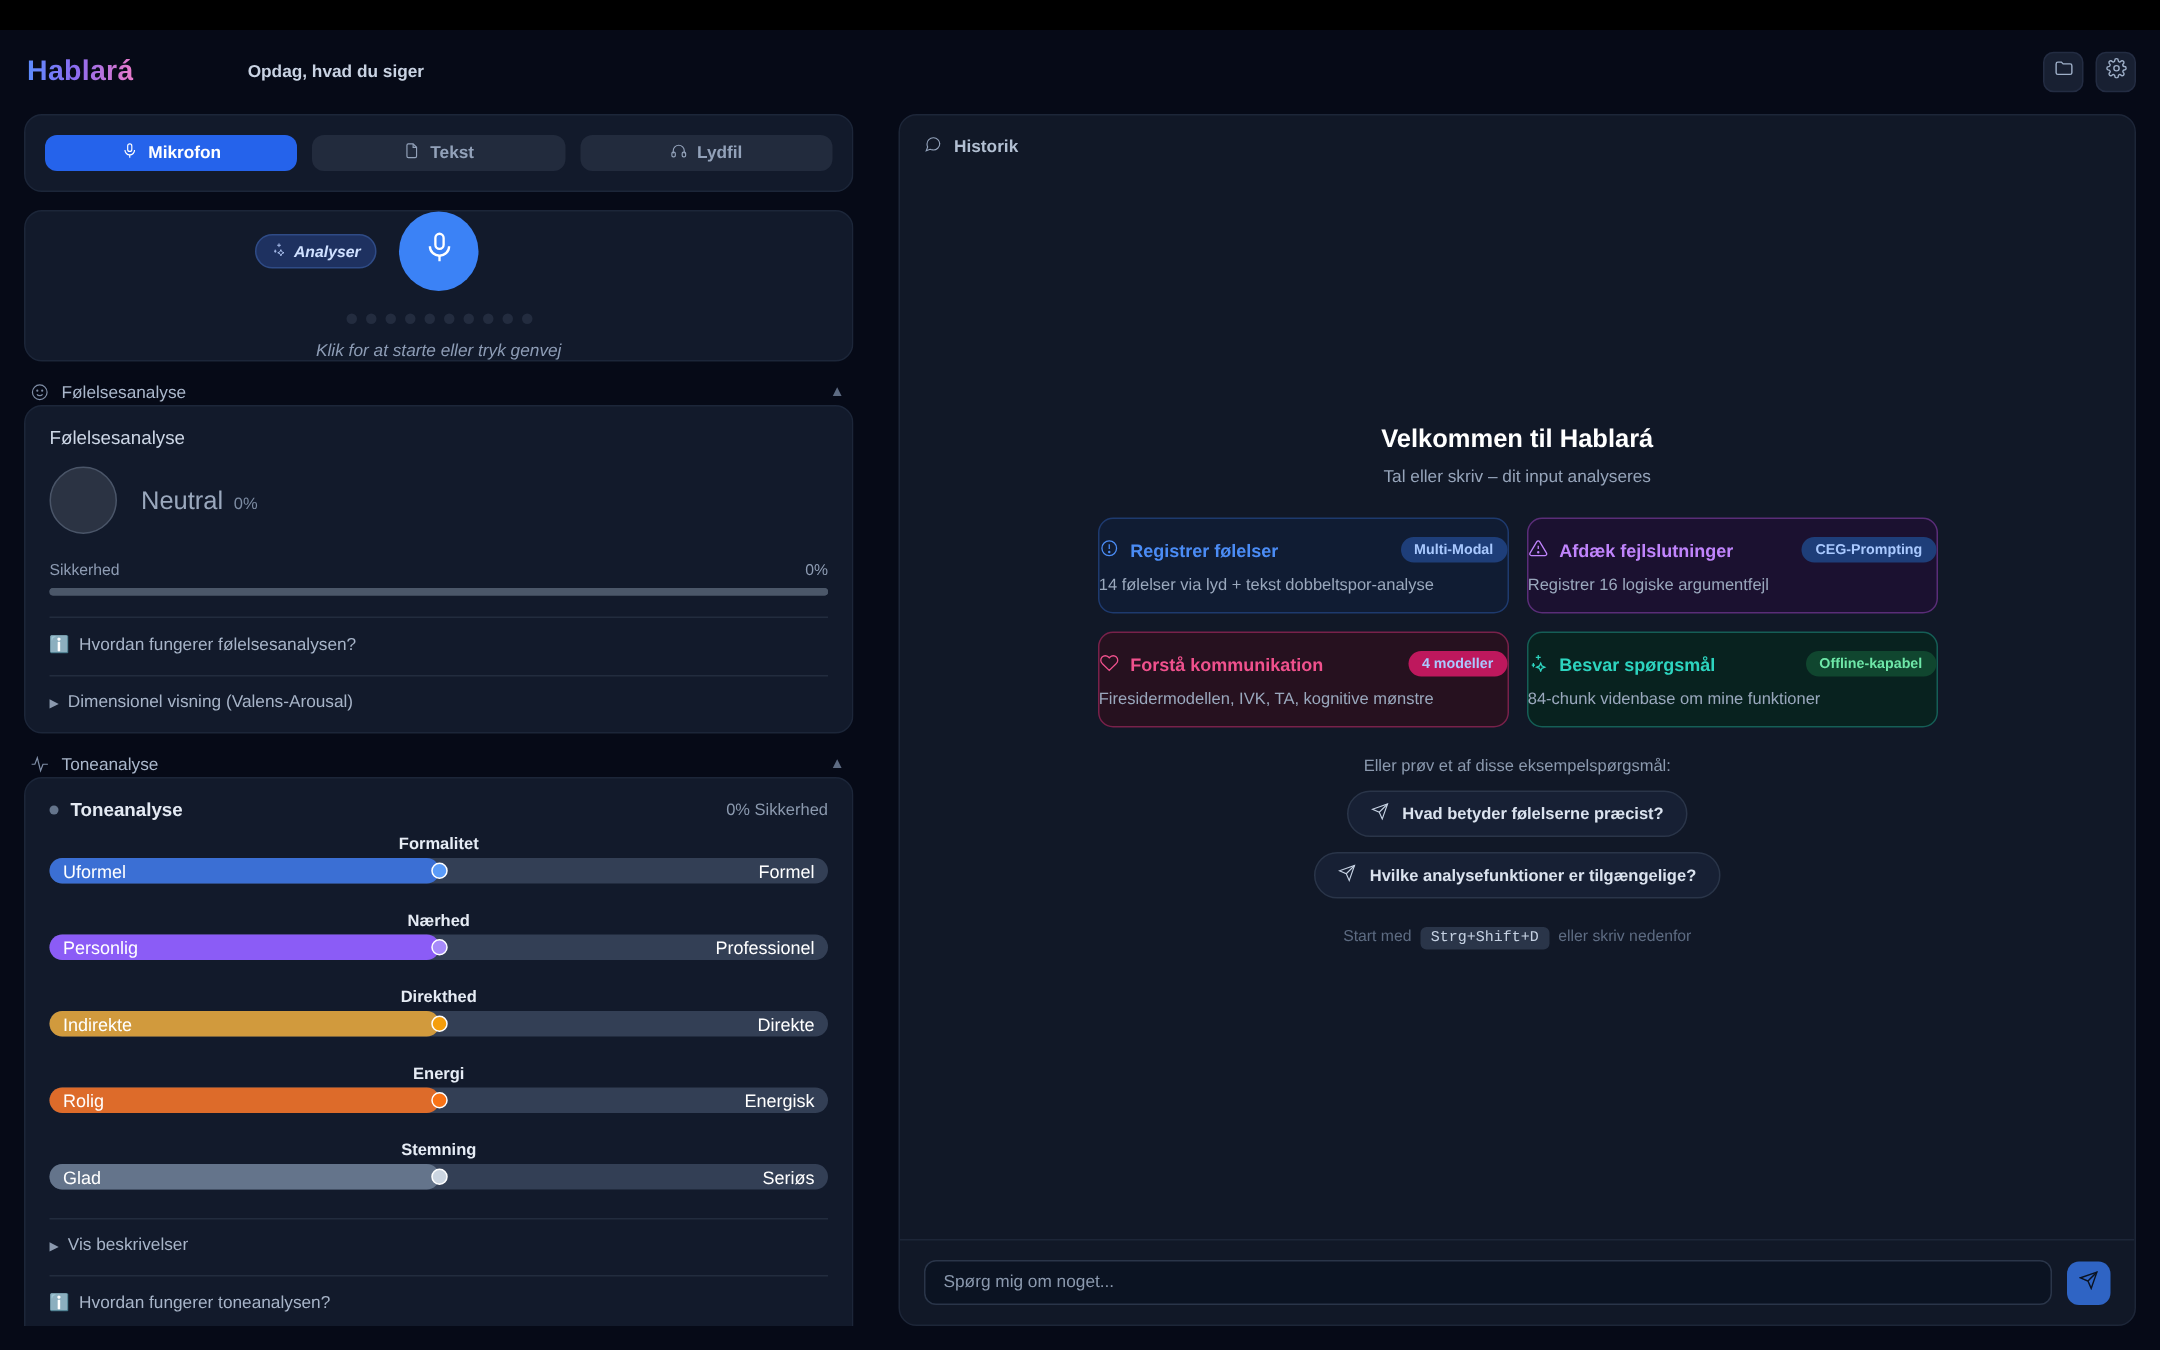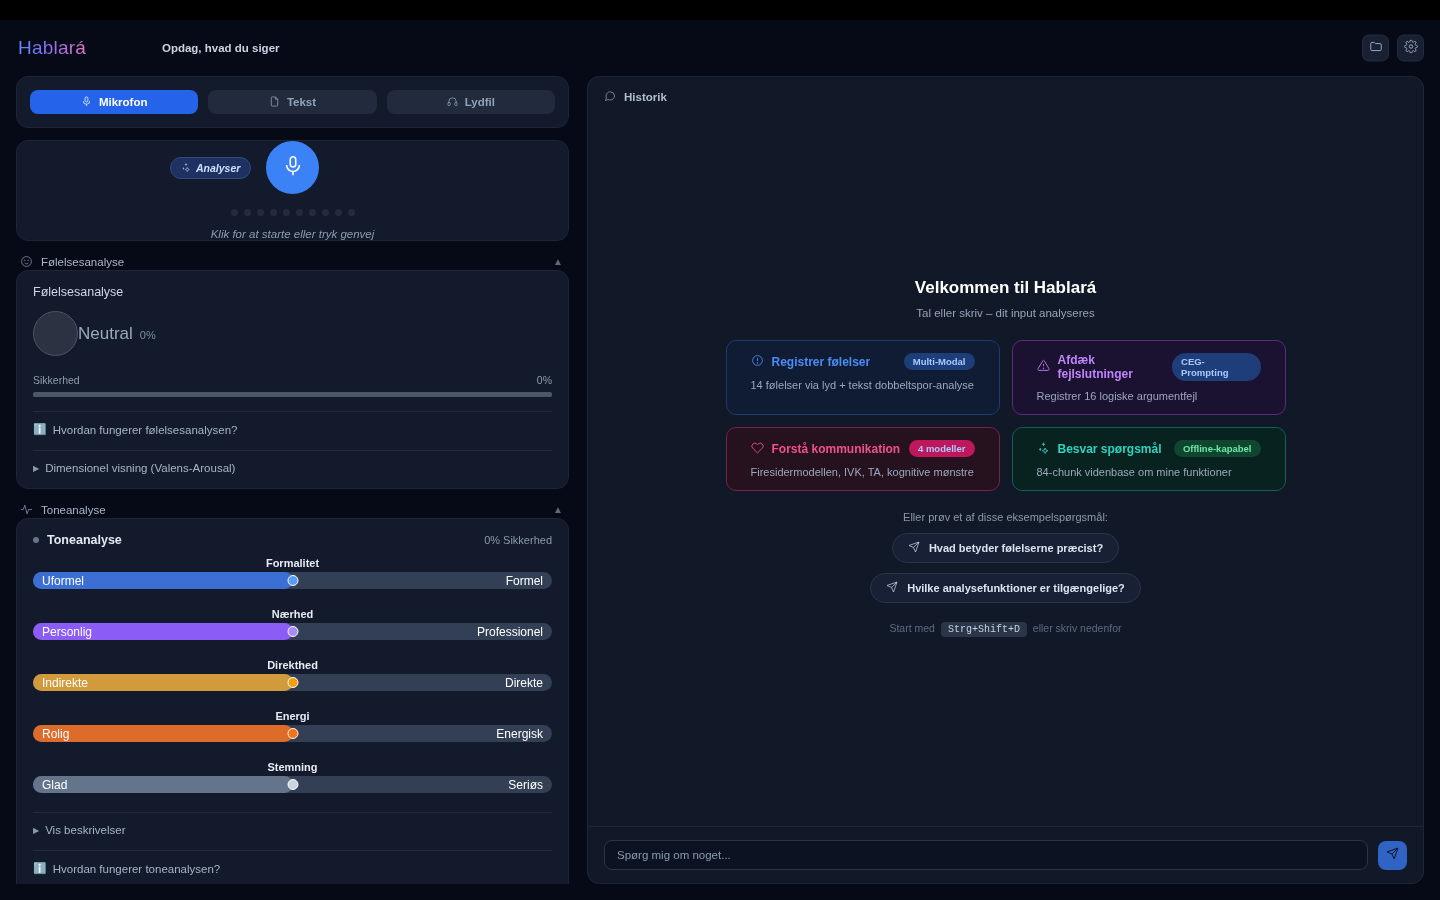--- a/index.html
+++ b/index.html
@@ -17,21 +17,21 @@
   }
 
   
   .header {
     height: 56px; width: 100%;
     display: flex; align-items: center;
     padding: 0 16px;
     position: relative;
   }
   .brand {
-    font-size: 19px; font-weight: normal;
+    font-size: 19px; font-weight: bold;
     background: linear-gradient(90deg,#5b8cff 0%, #8b6cf0 45%, #e879c9 100%);
     -webkit-background-clip: text; background-clip: text;
     -webkit-text-fill-color: transparent; color: transparent;
     letter-spacing: .2px;
     margin-left: 2px;
   }
   .tagline {
     font-size: 11.5px; color: #c9d3e3; font-weight: 600;
     margin-left: 76px;
   }
@@ -52,21 +52,21 @@
     display: flex; gap: 0;
     padding: 0 16px 16px 16px;
     height: 824px;
   }
   .left-col {
     width: 553px; flex: 0 0 553px;
     display: flex; flex-direction: column; gap: 12px;
     overflow: hidden;
   }
   .right-col {
-    flex: 1; margin-left: 18px;
+    flex: 1; margin-left: 30px;
     background: #111827;
     border: 1px solid #1d2638;
     border-radius: 12px;
     display: flex; flex-direction: column;
     overflow: hidden;
   }
 
   
   .mode-card {
     background: #121a2b; border: 1px solid #1c2639;
@@ -120,21 +120,21 @@
   .sect-head .t { font-size: 11.5px; color: #aab7cb; flex: 1; }
   .chev { color: #5d6b82; font-size: 10px; line-height: 1; }
 
   .panel {
     background: #121a2b; border: 1px solid #1c2639;
     border-radius: 12px; padding: 14px 16px;
   }
 
   
   .panel-title { font-size: 12.5px; color: #cdd7e6; margin-bottom: 12px; }
-  .emo-row { display: flex; align-items: center; margin-bottom: 18px; }
+  .emo-row { display: flex; align-items: center; gap: 16px; margin-bottom: 18px; }
   .emo-circle {
     width: 45px; height: 45px; border-radius: 50%;
     background: #2b3343; border: 1px solid #4a5568;
   }
   .emo-label { font-size: 17px; color: #9aa8bd; }
   .emo-pct { font-size: 11px; color: #7c8ba2; margin-left: 7px; }
   .bar-head { display: flex; justify-content: space-between; font-size: 10.5px; color: #8e9cb3; margin-bottom: 6px; }
   .track { height: 5px; background: #4b5769; border-radius: 4px; width: 100%; }
   .track > span { display:block; height:100%; border-radius:4px; background:#4b5769; }
   .divider { height: 1px; background: #222c3e; margin: 14px 0 0; }
@@ -178,21 +178,21 @@
     display: flex; align-items: center; gap: 8px;
     padding: 13px 16px; font-size: 11.5px; color: #b2bfd2;
     font-weight: 600;
   }
   .hist-head svg { width: 12px; height: 12px; stroke: #93a2ba; fill: none; stroke-width: 1.5; }
   .hist-body { flex: 1; display: flex; align-items: center; justify-content: center; padding: 0 20px; }
   .welcome { width: 100%; max-width: 560px; text-align: center; margin-top: -30px; }
   .w-title { font-size: 17px; font-weight: bold; color: #ffffff; margin-bottom: 9px; }
   .w-sub { font-size: 11.5px; color: #96a4ba; margin-bottom: 21px; }
   .cards { display: grid; grid-template-columns: 1fr 1fr; gap: 12px; text-align: left; }
-  .card { border-radius: 10px; padding: 12px 24px; border: 1px solid; cursor: pointer; }
+  .card { border-radius: 10px; padding: 12px 0; border: 1px solid; cursor: pointer; }
   .card-top { display: flex; align-items: center; justify-content: space-between; margin-bottom: 9px; }
   .card-ttl { display: flex; align-items: center; gap: 8px; font-size: 12px; font-weight: bold; }
   .card-ttl svg { width: 13px; height: 13px; stroke: currentColor; fill: none; stroke-width: 1.6; }
   .badge { font-size: 9.5px; font-weight: bold; border-radius: 999px; padding: 3px 9px; }
   .card-desc { font-size: 11px; color: #9aa8bd; }
 
   .ex-label { font-size: 11px; color: #8b99ae; margin: 20px 0 10px; }
   .ex-row { display: flex; justify-content: center; gap: 10px; flex-wrap: wrap; }
   .ex-btn {
     display: inline-flex; align-items: center; gap: 9px;

